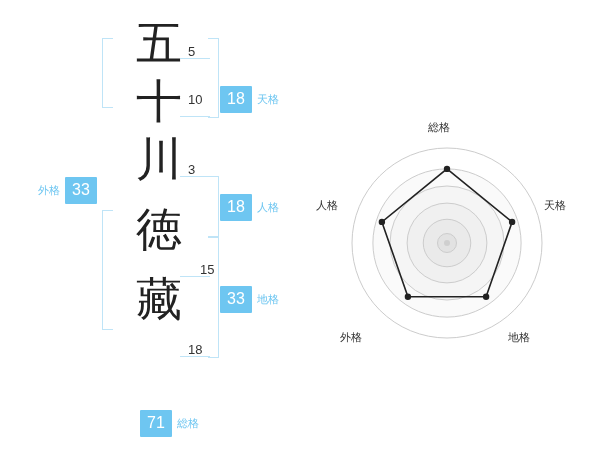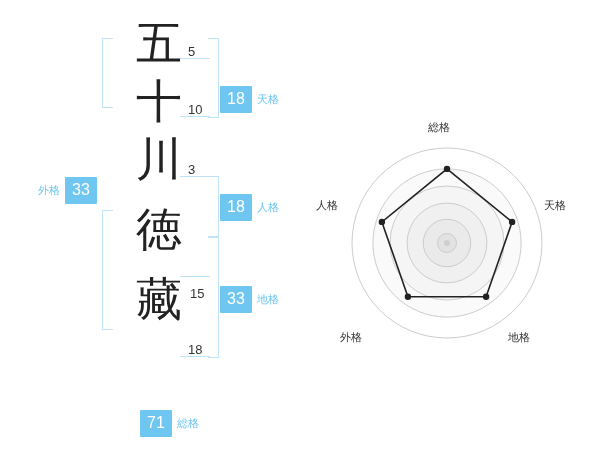--- a/index.html
+++ b/index.html
@@ -120,23 +120,23 @@
 
     <div class="kanji-col">
       <span class="kanji">五</span>
       <span class="kanji">十</span>
       <span class="kanji">川</span>
       <span class="kanji spaced">徳</span>
       <span class="kanji spaced">藏</span>
     </div>
 
     <span class="stroke-num" style="left:188px; top:44px;">5</span>
-    <span class="stroke-num" style="left:188px; top:102px;">10</span>
+    <span class="stroke-num" style="left:188px; top:92px;">10</span>
     <span class="stroke-num" style="left:188px; top:162px;">3</span>
-    <span class="stroke-num" style="left:190px; top:262px;margin-top:24px;">15</span>
+    <span class="stroke-num" style="left:200px; top:262px;">15</span>
     <span class="stroke-num" style="left:188px; top:342px;">18</span>
 
     <div class="bracket" style="left:180px; top:58px;  width:30px; border-top-width:1px;"></div>
     <div class="bracket" style="left:180px; top:116px; width:30px; border-top-width:1px;"></div>
     <div class="bracket" style="left:180px; top:176px; width:30px; border-top-width:1px;"></div>
     <div class="bracket" style="left:180px; top:276px; width:30px; border-top-width:1px;"></div>
     <div class="bracket" style="left:180px; top:356px; width:30px; border-top-width:1px;"></div>
 
     <div class="bracket" style="left:208px; top:38px; width:10px; height:78px; border-top-width:1px; border-right-width:1px; border-bottom-width:1px;"></div>
 

